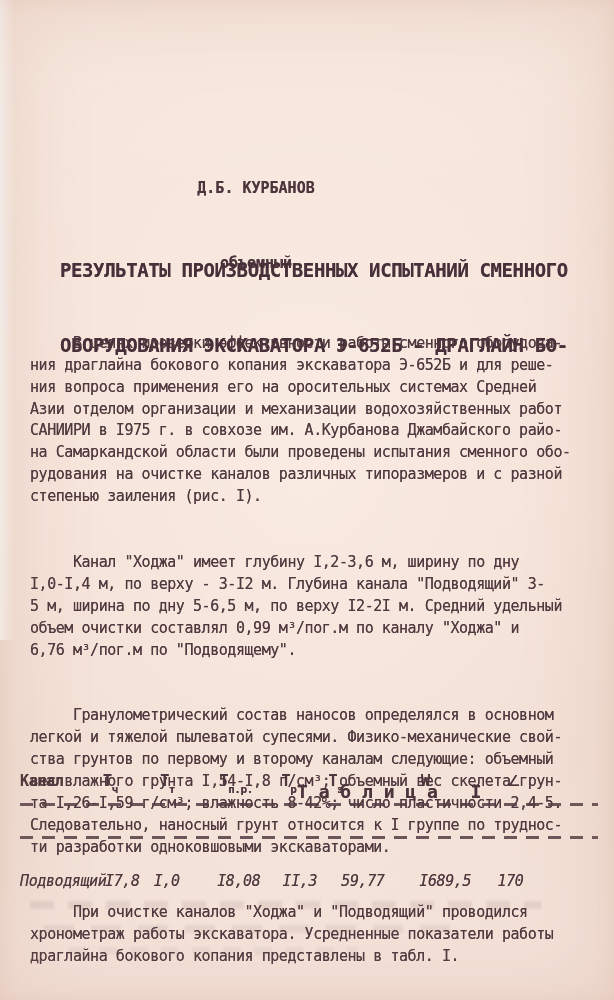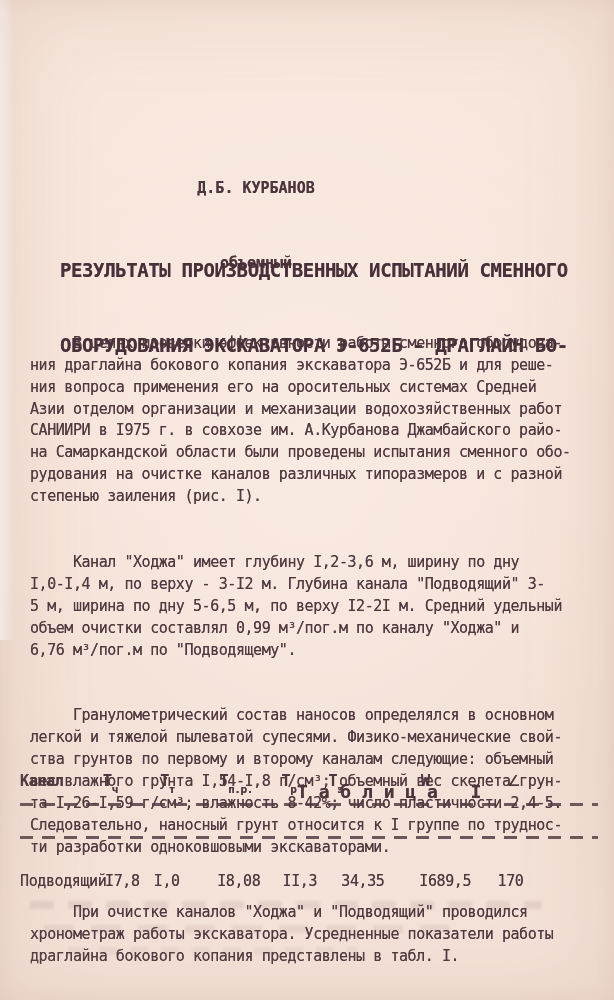--- a/index.html
+++ b/index.html
@@ -51,21 +51,21 @@
     opacity:.85;
   }
   .dash-1{top:803px;}
   .dash-2{top:836px;}
   .tblrow{
     position:absolute;left:20px;width:578px;display:flex;
     font-size:15px;letter-spacing:-.4px;white-space:pre;color:#4e373e;
   }
   .thead{top:772px;font-weight:bold;}
   .trow1{top:846px;}
-  .trow2{top:872px;}
+  .trow2{top:872px;font-style:italic;}
   .c0{width:85px;}.c1{width:50px;}.c2{width:65px;}.c3{width:67px;}
   .c4{width:53px;}.c5{width:80px;}.c6{width:75px;}.c7{width:103px;}
   .thead .c1{padding-left:8px;}
   .thead .c2{padding-left:13px;}
   .thead .c3{padding-left:2px;}
   .thead .c4{padding-left:3px;}
   .thead .c6{padding-left:22px;}
   .thead .c7{padding-left:20px;}
   .trow2 .c5{padding-left:7px;}
   .trow2 .c7{padding-left:5px;}
@@ -142,19 +142,19 @@
 
   <div class="dash dash-2"></div>
 
 
   <div class="tblrow trow2 ink">
     <span class="c0">Подводящий</span>
     <span class="c1">I7,8</span>
     <span class="c2">I,0</span>
     <span class="c3">I8,08</span>
     <span class="c4">II,3</span>
-    <span class="c5">34,35</span>
+    <span class="c5">59,77</span>
     <span class="c6">I689,5</span>
     <span class="c7">170</span>
   </div>
 
   <div class="ghost-bleed"></div>
 </div>
 
 </body></html>

